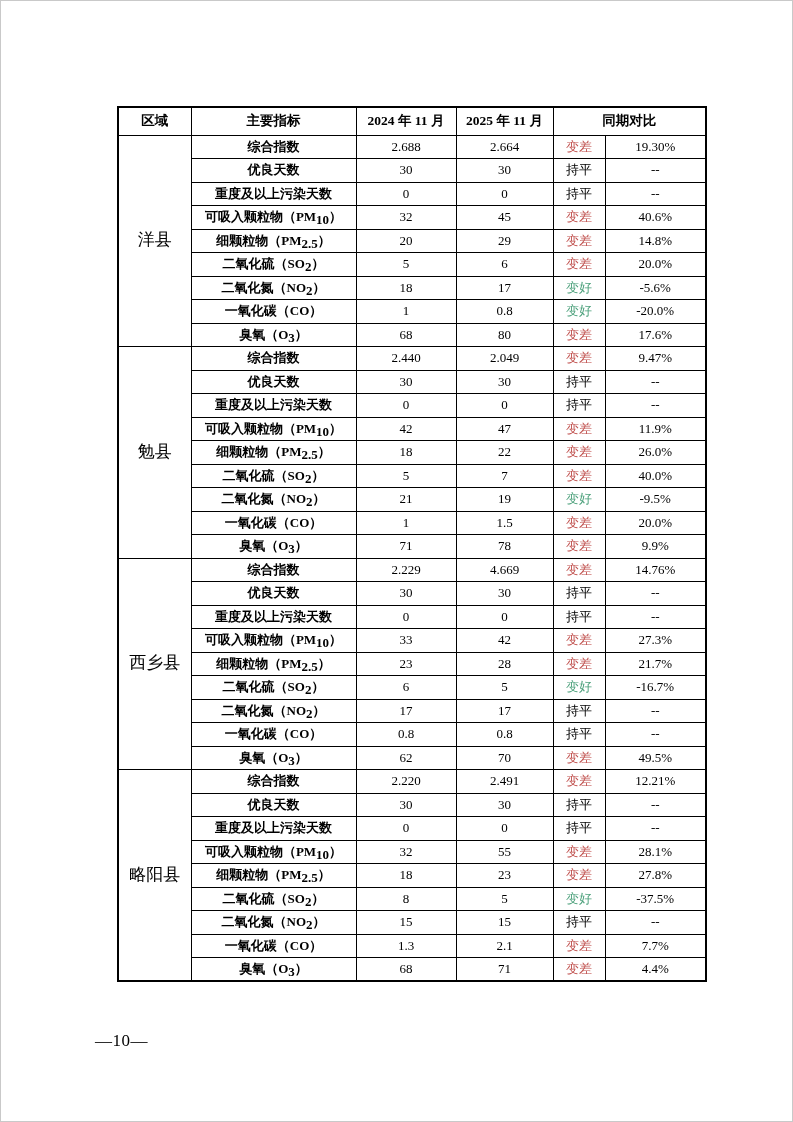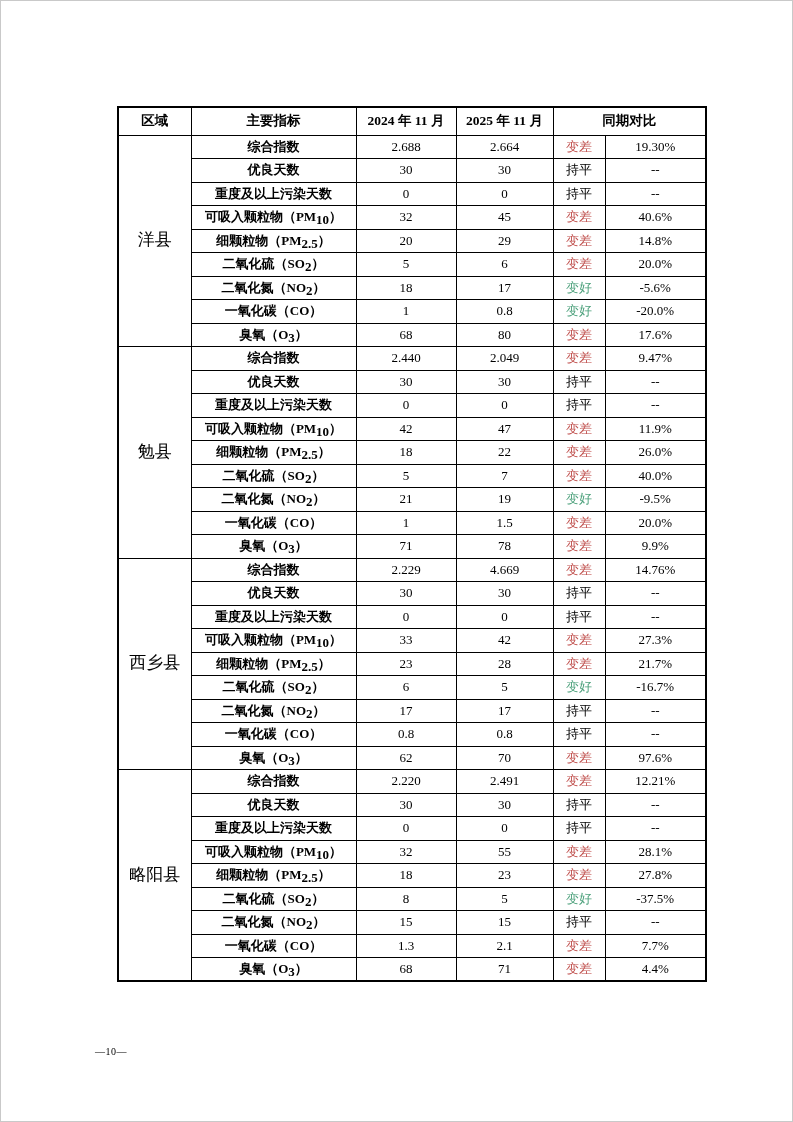--- a/index.html
+++ b/index.html
@@ -44,23 +44,22 @@
   .aqi-table td.indicator-cell { font-size: 13px; font-weight: bold; }
   .aqi-table sub {
     font-size: 13px;
     line-height: 0;
     vertical-align: -3px;
   }
   .page-number {
     position: absolute;
     left: 94px;
     top: 1030px;
-    font-size: 10px;
+    font-size: 17px;
     letter-spacing: 0.5px;
-    margin-top: 15px;
   }
 </style>
 </head>
 <body>
 
 <div class="page">
 
   <table class="aqi-table">
     <colgroup>
       <col style="width:73px">
@@ -263,21 +262,21 @@
           <td>0.8</td>
           <td>0.8</td>
           <td style="color: rgb(0, 0, 0);">持平</td>
           <td>--</td>
         </tr>
         <tr>
           <td class="indicator-cell"><span>臭氧（O</span><sub>3</sub><span>）</span></td>
           <td>62</td>
           <td>70</td>
           <td style="color: rgb(192, 80, 77);">变差</td>
-          <td>97.6%</td>
+          <td>49.5%</td>
         </tr>
         <tr>
           <td rowspan="9" class="region-cell">略阳县</td>
           <td class="indicator-cell"><span>综合指数</span></td>
           <td>2.220</td>
           <td>2.491</td>
           <td style="color: rgb(192, 80, 77);">变差</td>
           <td>12.21%</td>
         </tr>
         <tr>

